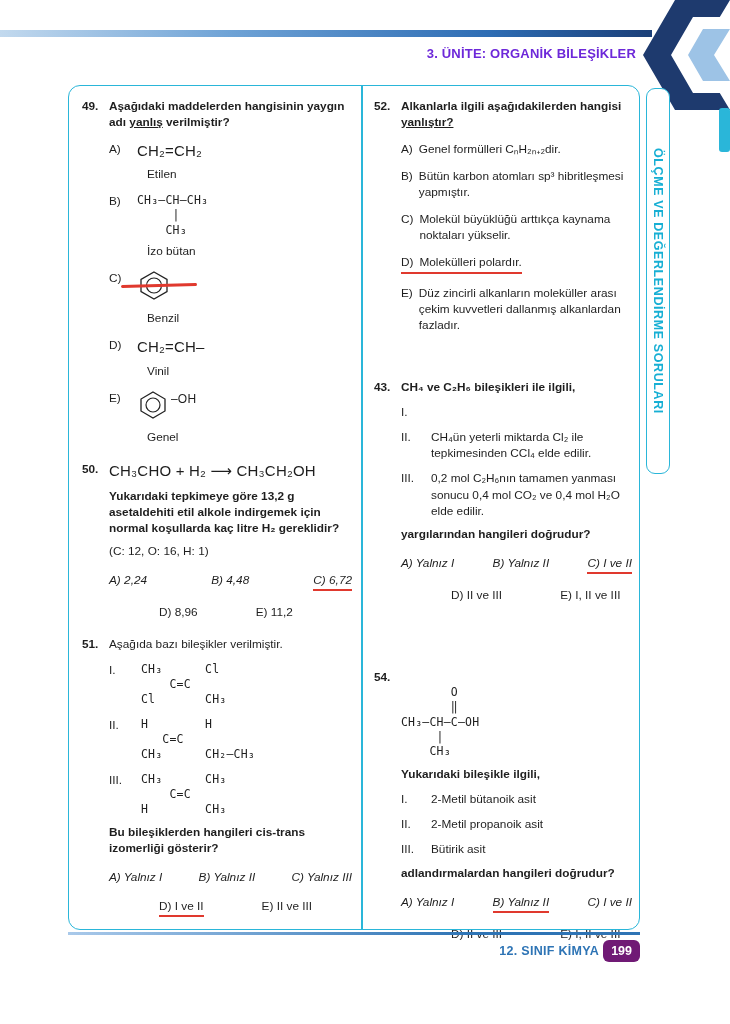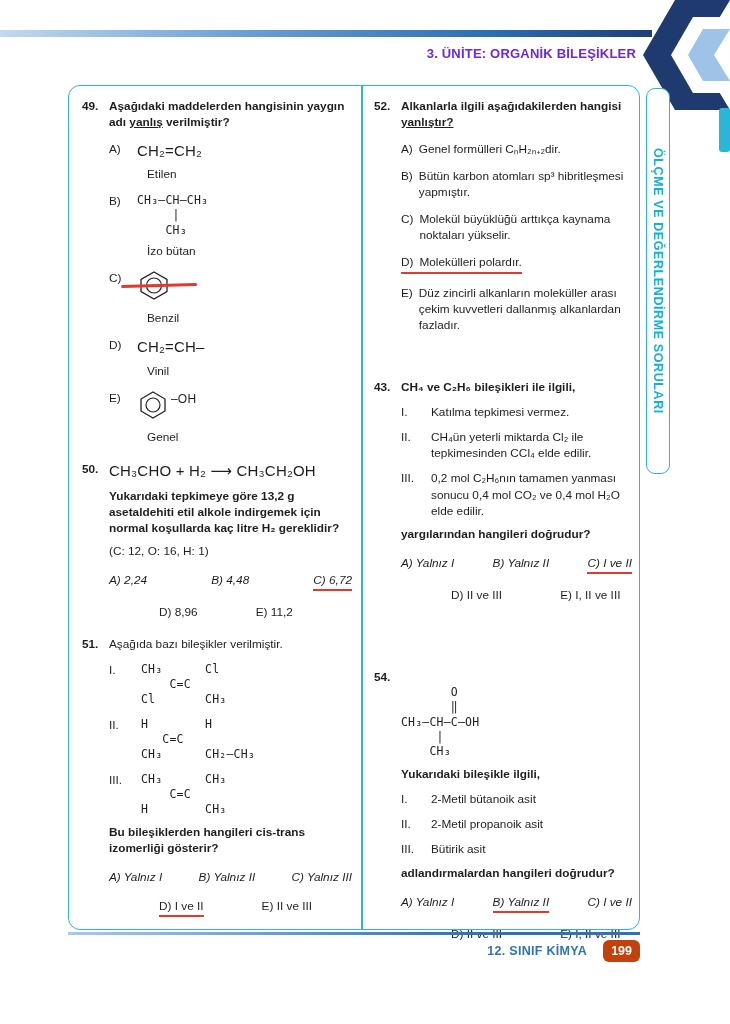--- a/index.html
+++ b/index.html
@@ -85,24 +85,24 @@
 
   .struct-item { display:flex; gap:8px; margin-top:10px; }
 
   .spacer-53 { height:46px; }
   .spacer-54 { height:66px; }
   .mt16 { margin-top:16px; }
 
   
   .footer { position:absolute; left:68px; top:932px; width:572px; }
   .footer-line { height:2.5px; background:linear-gradient(to right,#a9c9ea,#2e74b5 70%,#2e74b5); }
-  .footer-row { display:flex; justify-content:flex-end; align-items:center; gap:16px; margin-top:5px; }
+  .footer-row { display:flex; justify-content:flex-end; align-items:center; gap:4px; margin-top:5px; }
   .footer-label { color:#2e74b5; font-weight:bold; font-size:12.5px; letter-spacing:0.3px; }
   .page-badge {
-    background:#c2410c; color:#fff; font-weight:bold; font-size:12.5px;
+    background:#701a75; color:#fff; font-weight:bold; font-size:12.5px;
     padding:4px 8px; border-radius:6px;
   }
 </style>
 </head>
 <body>
 
 <div class="page">
 
   <div class="topbar"></div>
   <div class="unit-title">3. ÜNİTE: ORGANİK BİLEŞİKLER</div>
@@ -286,21 +286,20 @@
       <div class="spacer-53"></div>
 
       <div class="question">
         <div class="qhead">
           <span class="qnum">43.</span>
           <div class="qtext">CH₄ ve C₂H₆ bileşikleri ile ilgili,</div>
         </div>
         <div class="indented">
           <div class="ritem">
             <span class="rnum">I.</span>
-            <span class="rtext">Katılma tepkimesi vermez.</span>
           </div>
           <div class="ritem">
             <span class="rnum">II.</span>
             <span class="rtext">CH₄ün yeterli miktarda Cl₂ ile tepkimesinden CCl₄ elde edilir.</span>
           </div>
           <div class="ritem">
             <span class="rnum">III.</span>
             <span class="rtext">0,2 mol C₂H₆nın tamamen yanması sonucu 0,4 mol CO₂ ve 0,4 mol H₂O elde edilir.</span>
           </div>
         </div>

